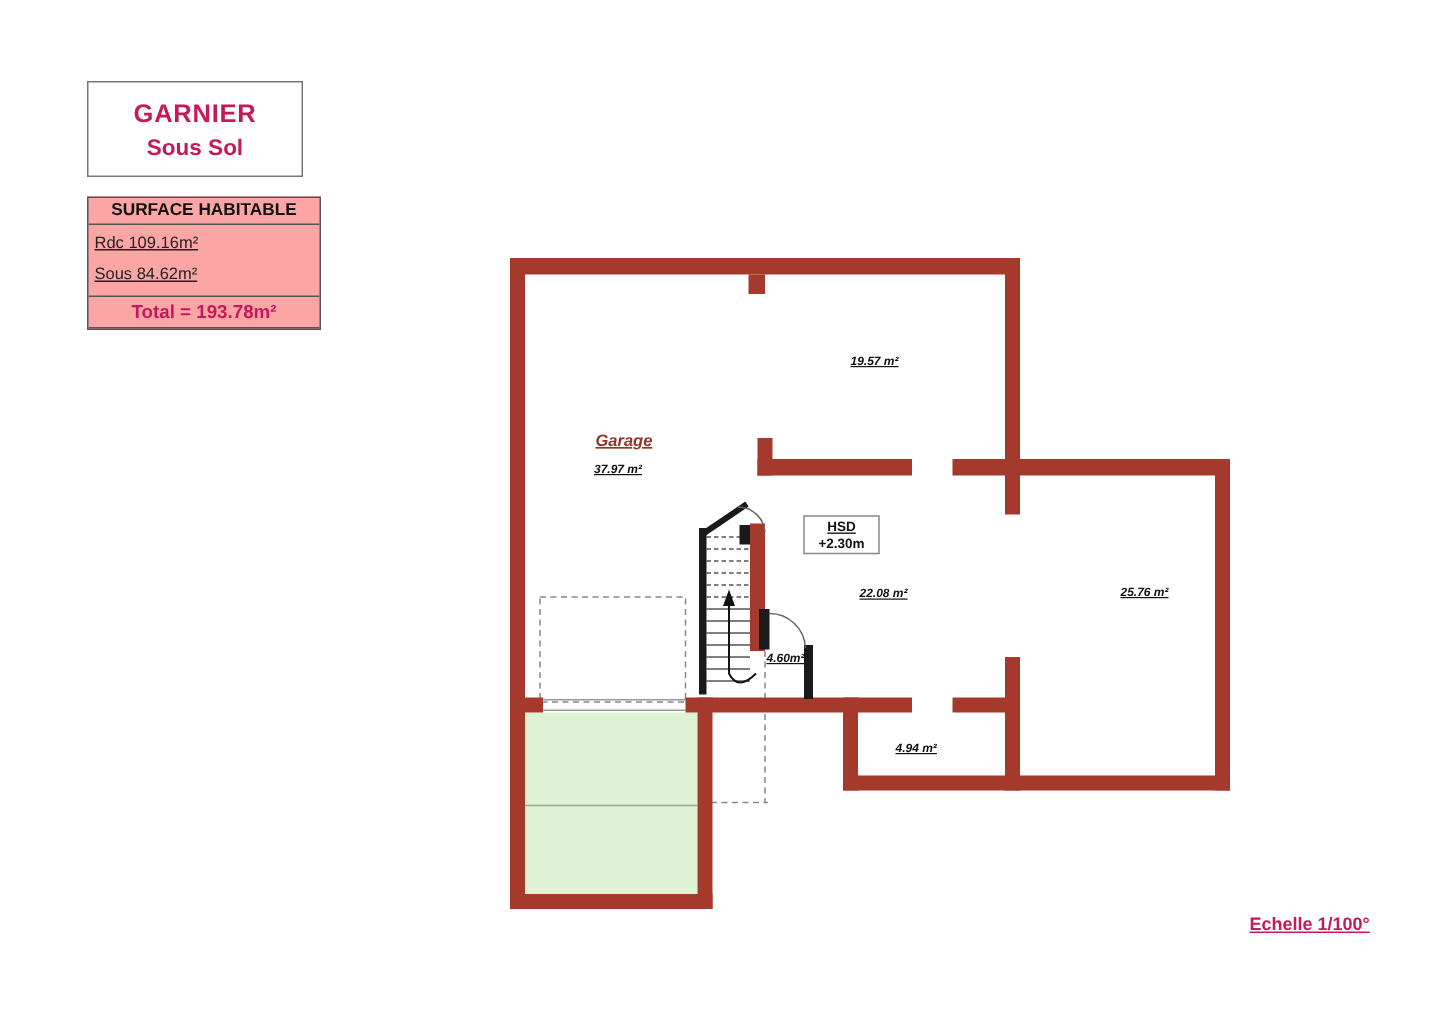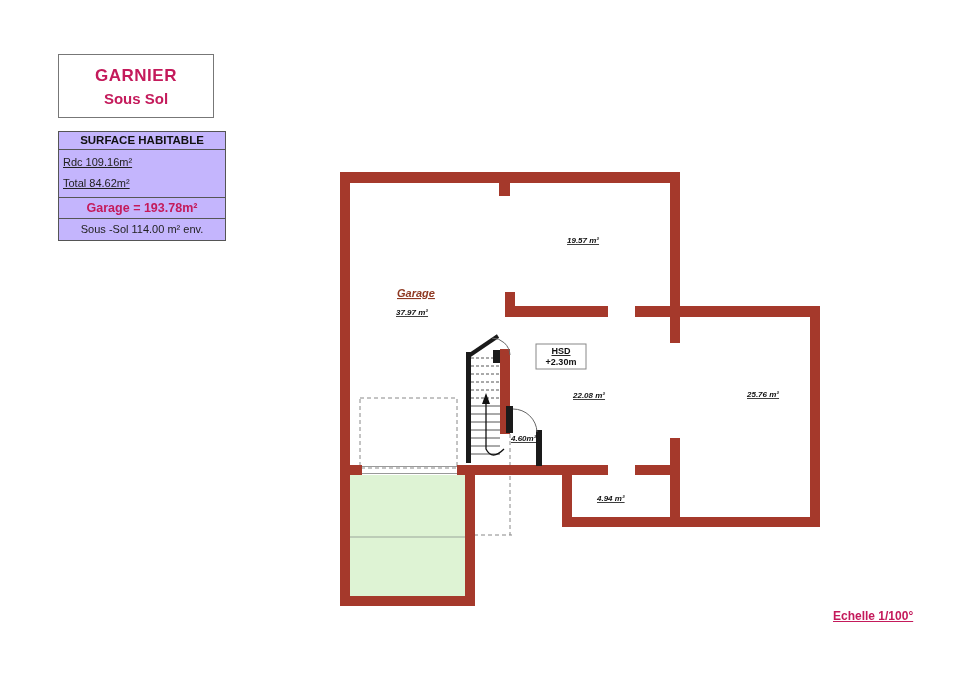--- a/index.html
+++ b/index.html
@@ -9,39 +9,39 @@
     position: relative;
     width: 960px;
     height: 678px;
     background: #ffffff;
     overflow: hidden;
   }
   
   .title-box {
     position: absolute;
     left: 58px; top: 54px;
-    width: 156px; height: 64px;
+    width: 144px; height: 64px;
     border: 1.5px solid #777;
     display: flex; flex-direction: column;
     align-items: center; justify-content: center;
     gap: 4px;
   }
   .client-name {
     color: #c41a5b; font-weight: bold; font-size: 17px; letter-spacing: 0.5px;
   }
   .level-name {
     color: #c41a5b; font-weight: bold; font-size: 15px;
   }
   
   .surface-table {
     position: absolute;
     left: 58px; top: 131px;
-    width: 168px;
+    width: 156px;
     border: 1.5px solid #555;
-    background: #c4b5fd;
+    background: #fca5a5;
     font-size: 11px; color: #222;
   }
   .surface-table .t-header {
     font-weight: bold; font-size: 11.5px; text-align: center;
     padding: 2px 0 3px 0;
     border-bottom: 1px solid #555;
     color: #111;
   }
   .surface-table .t-body { padding: 6px 4px 8px 4px; text-decoration: underline; }
   .surface-table .t-body .t-line + .t-line { margin-top: 9px; }
@@ -85,24 +85,23 @@
 
   <div class="title-box">
     <div class="client-name">GARNIER</div>
     <div class="level-name">Sous Sol</div>
   </div>
 
   <div class="surface-table">
     <div class="t-header">SURFACE HABITABLE</div>
     <div class="t-body">
       <div class="t-line">Rdc 109.16m²</div>
-      <div class="t-line">Total 84.62m²</div>
+      <div class="t-line">Sous 84.62m²</div>
     </div>
-    <div class="t-total">Garage = 193.78m²</div>
-    <div class="t-footer">Sous -Sol 114.00 m² env.</div>
+    <div class="t-total">Total = 193.78m²</div>
   </div>
 
   <svg class="plan-svg" width="960" height="678" viewBox="0 0 960 678">
 
     <g>
       <rect x="350" y="475" width="115" height="121" fill="#def3d4"></rect>
       <line x1="350" y1="537" x2="465" y2="537" stroke="#9aa59a" stroke-width="1"></line>
     </g>
 
     <g stroke="#999" stroke-width="1">

